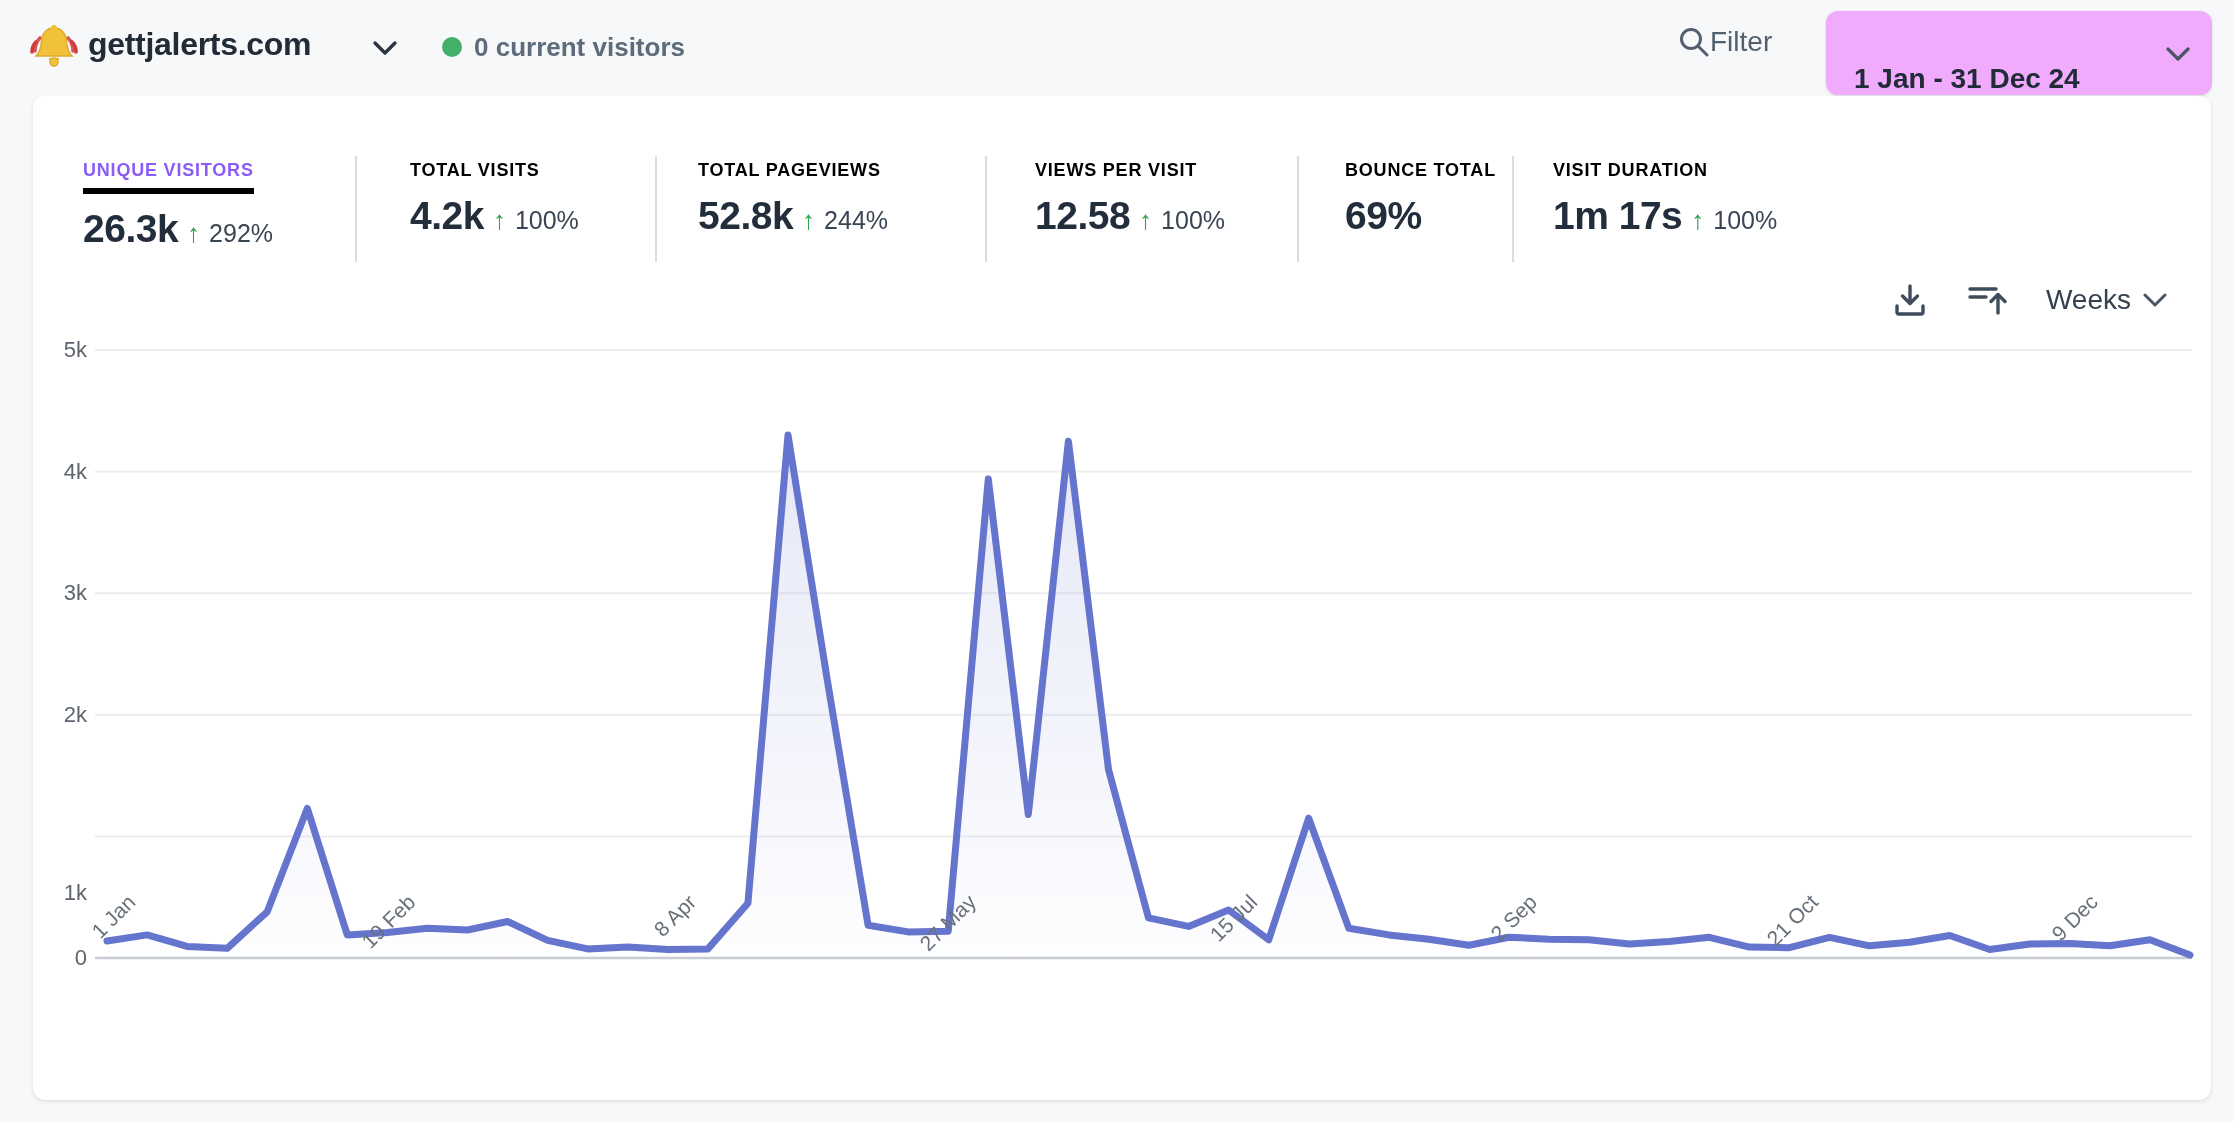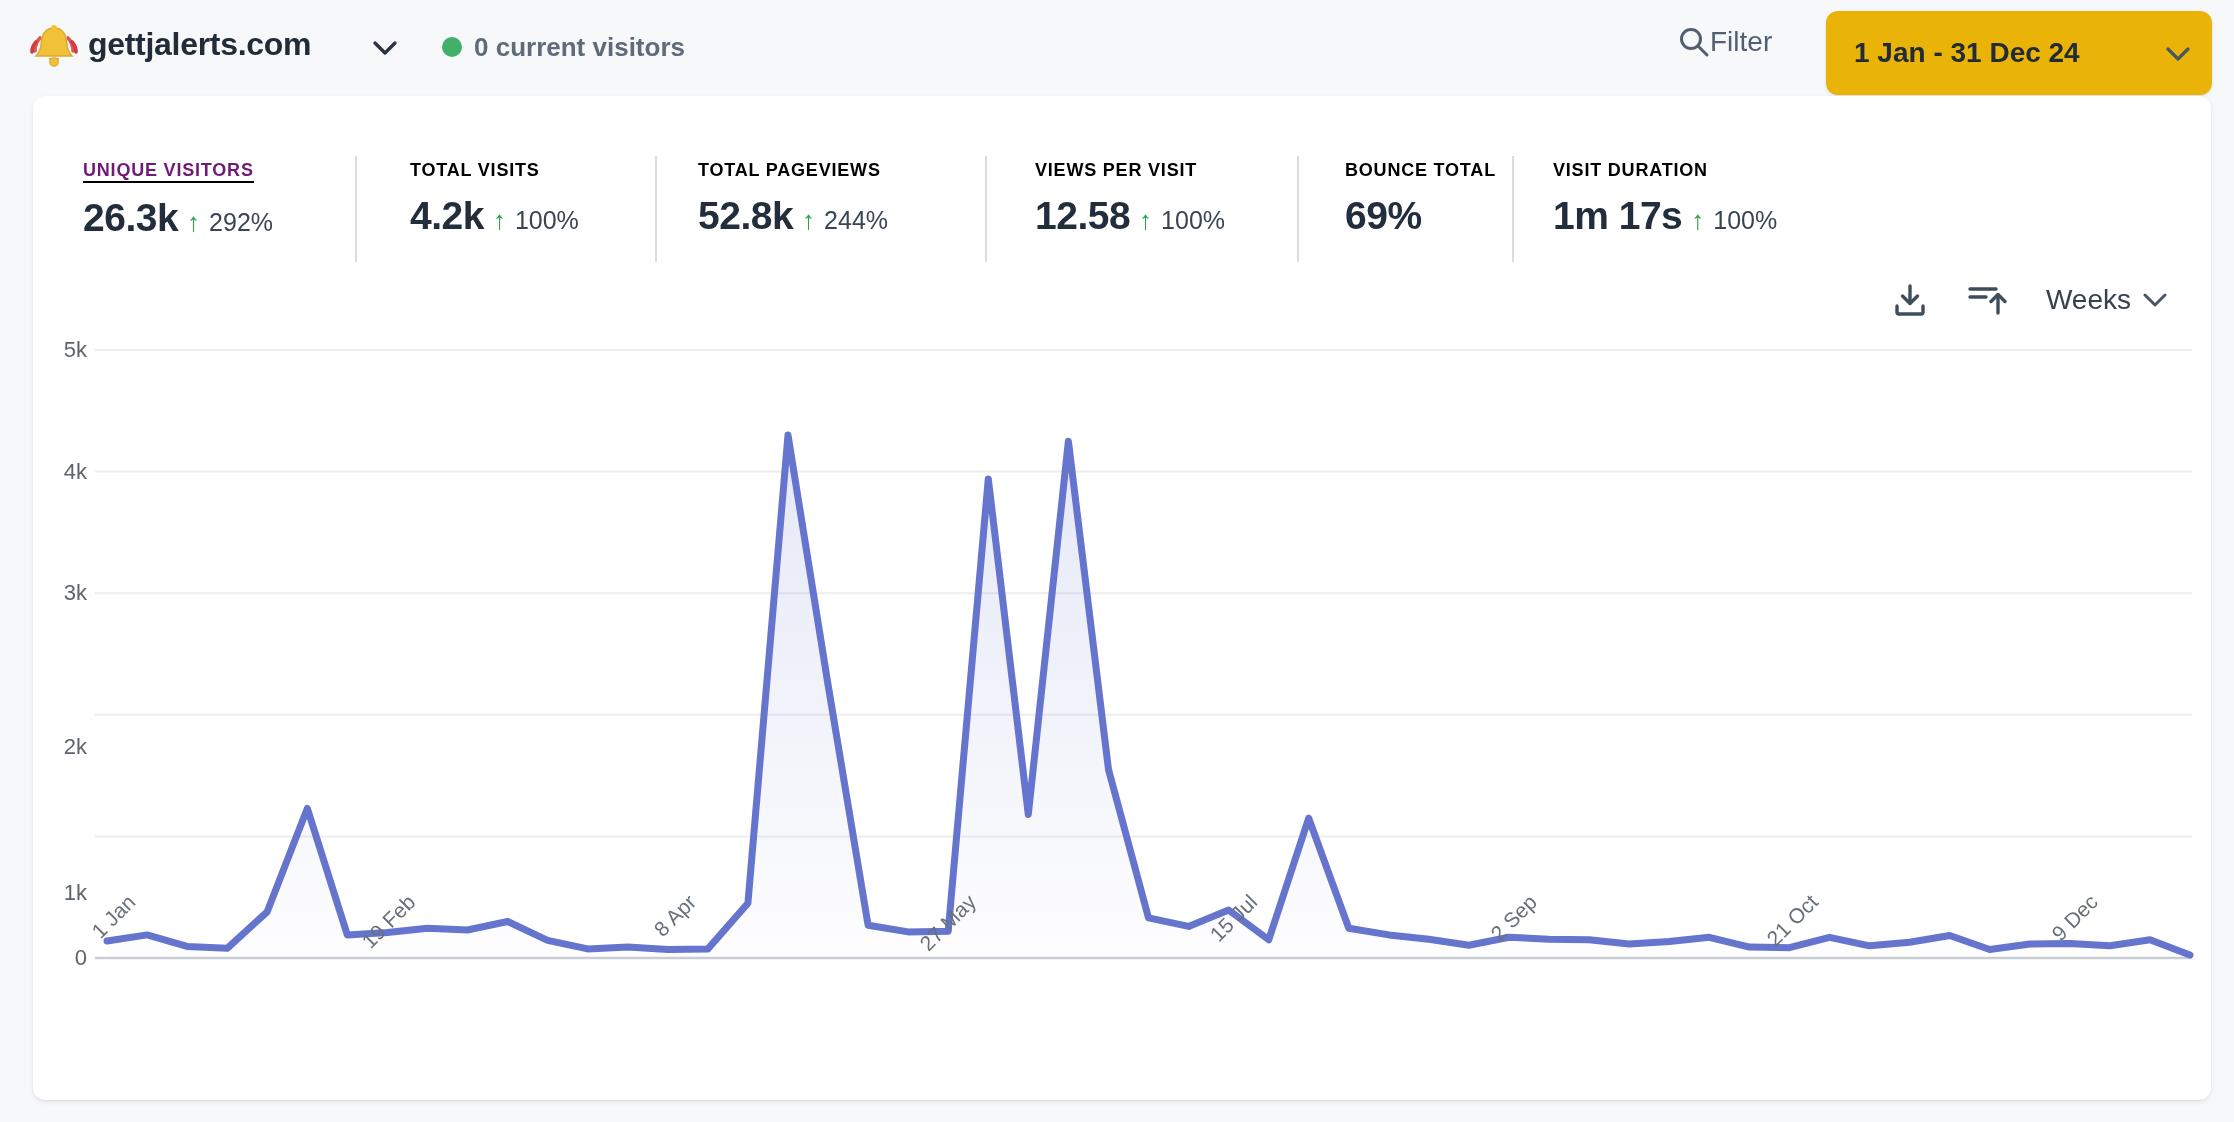--- a/index.html
+++ b/index.html
@@ -13,34 +13,34 @@
   
   .topbar{position:absolute;left:0;top:0;width:2234px;height:96px;}
   .bell{position:absolute;left:26px;top:20px;width:56px;height:56px;}
   .site-name{position:absolute;left:88px;top:26px;font-size:32px;font-weight:700;color:#222b38;letter-spacing:-0.3px;}
   .site-chevron{position:absolute;left:372px;top:40px;}
   .live-dot{position:absolute;left:442px;top:37px;width:20px;height:20px;border-radius:50%;background:#43b06a;}
   .live-label{position:absolute;left:474px;top:32px;font-size:26px;font-weight:700;color:#5d6b7a;}
   .filter-group{position:absolute;left:1678px;top:26px;display:flex;align-items:center;gap:0;cursor:pointer;}
   .filter-label{font-size:28px;color:#525f6e;}
   .date-btn{
-    position:absolute;left:1826px;top:11px;width:386px;height:84px;background:#eab308;border-radius:12px;
+    position:absolute;left:1826px;top:11px;width:386px;height:84px;background:#f0abfc;border-radius:12px;
     box-shadow:0 1px 2px rgba(16,24,40,.08),0 1px 4px rgba(16,24,40,.06);
-    display:flex;align-items:center;cursor:pointer;
+    display:flex;align-items:flex-end;cursor:pointer;
   }
   .date-btn-label{margin-left:28px;font-size:28px;font-weight:700;color:#222b38;}
   .date-btn .chev{position:absolute;right:22px;top:36px;}
   
   .card{
     position:absolute;left:33px;top:96px;width:2178px;height:1004px;background:#ffffff;border-radius:12px;
     box-shadow:0 1px 2px rgba(16,24,40,.05),0 2px 5px rgba(16,24,40,.08);
   }
   .stat{position:absolute;top:64px;}
   .stat-label{font-size:18px;font-weight:700;letter-spacing:.8px;color:#000000;white-space:nowrap;}
-  .stat.selected .stat-label{color:#701a75;border-bottom:2px solid #000000;display:inline-block;}
+  .stat.selected .stat-label{color:#8b5cf6;border-bottom:6px solid #000000;padding-bottom:7px;display:inline-block;}
   .stat-valrow{margin-top:13px;display:flex;align-items:baseline;gap:9px;}
   .stat-value{font-size:39px;font-weight:700;color:#232e3c;letter-spacing:-0.5px;white-space:nowrap;}
   .stat-arrow{font-size:26px;font-weight:700;color:#2da44e;}
   .stat-change{font-size:25px;color:#3a4553;}
   .stat-sep{position:absolute;top:60px;width:2px;height:106px;background:#d8dde2;}
   .chart-controls{position:absolute;top:186px;right:44px;display:flex;align-items:center;gap:39px;}
   .icon-btn{cursor:pointer;display:flex;align-items:center;}
   .interval-picker{display:flex;align-items:center;gap:12px;cursor:pointer;}
   .interval-label{font-size:28px;color:#35414f;}
   
@@ -193,21 +193,21 @@
           <line x1="62" x2="2159" y1="618.8" y2="618.8" stroke="#ededf0" stroke-width="2"></line>
           <line x1="62" x2="2159" y1="740.4" y2="740.4" stroke="#ededf0" stroke-width="2"></line>
           <line x1="62" x2="2159" y1="862" y2="862" stroke="#c9cdd3" stroke-width="2.5"></line>
         </g>
       <polygon id="area" fill="url(#areaGrad)" stroke="none" points="74.0,845.0 114.1,838.9 154.1,850.4 194.2,852.3 234.2,815.8 274.3,712.4 314.3,838.9 354.4,836.5 394.5,832.2 434.5,834.0 474.6,825.5 514.6,844.4 554.7,852.9 594.8,851.1 634.8,853.5 674.9,852.9 714.9,807.3 755.0,339.1 795.0,588.4 835.1,829.2 875.2,835.9 915.2,835.2 955.3,382.9 995.3,718.5 1035.4,345.2 1075.5,673.5 1115.5,821.9 1155.6,830.4 1195.6,814.0 1235.7,843.8 1275.7,722.2 1315.8,832.2 1355.9,838.9 1395.9,843.2 1436.0,849.2 1476.0,841.3 1516.1,843.2 1556.1,843.8 1596.2,848.0 1636.3,845.6 1676.3,841.3 1716.4,851.1 1756.4,851.7 1796.5,841.3 1836.6,849.8 1876.6,846.2 1916.7,839.5 1956.7,853.5 1996.8,848.0 2036.8,847.4 2076.9,849.8 2117.0,843.8 2157.0,859.0 2157.0,862 74.0,862"></polygon>
       <polyline id="line" fill="none" stroke="#6574cd" stroke-width="7" stroke-linejoin="round" stroke-linecap="round" points="74.0,845.0 114.1,838.9 154.1,850.4 194.2,852.3 234.2,815.8 274.3,712.4 314.3,838.9 354.4,836.5 394.5,832.2 434.5,834.0 474.6,825.5 514.6,844.4 554.7,852.9 594.8,851.1 634.8,853.5 674.9,852.9 714.9,807.3 755.0,339.1 795.0,588.4 835.1,829.2 875.2,835.9 915.2,835.2 955.3,382.9 995.3,718.5 1035.4,345.2 1075.5,673.5 1115.5,821.9 1155.6,830.4 1195.6,814.0 1235.7,843.8 1275.7,722.2 1315.8,832.2 1355.9,838.9 1395.9,843.2 1436.0,849.2 1476.0,841.3 1516.1,843.2 1556.1,843.8 1596.2,848.0 1636.3,845.6 1676.3,841.3 1716.4,851.1 1756.4,851.7 1796.5,841.3 1836.6,849.8 1876.6,846.2 1916.7,839.5 1956.7,853.5 1996.8,848.0 2036.8,847.4 2076.9,849.8 2117.0,843.8 2157.0,859.0"></polyline>
     </svg>
   <div class="y-label" style="top: 241px;">5k</div>
       <div class="y-label" style="top: 362.6px;">4k</div>
       <div class="y-label" style="top: 484.2px;">3k</div>
-      <div class="y-label" style="top: 605.8px; margin-top: 32px;">2k</div>
+      <div class="y-label" style="top: 605.8px;">2k</div>
       <div class="y-label" style="top: 744px; margin-top: 40px;">1k</div>
       <div class="y-label" style="top: 849px;">0</div>
       <div class="x-label" style="right: 2088px; top: 794px;">1 Jan</div>
       <div class="x-label" style="right: 1807.59px; top: 794px;">19 Feb</div>
       <div class="x-label" style="right: 1527.19px; top: 794px;">8 Apr</div>
       <div class="x-label" style="right: 1246.78px; top: 794px;">27 May</div>
       <div class="x-label" style="right: 966.376px; top: 794px;">15 Jul</div>
       <div class="x-label" style="right: 685.97px; top: 794px;">2 Sep</div>
       <div class="x-label" style="right: 405.564px; top: 794px;">21 Oct</div>
       <div class="x-label" style="right: 125.158px; top: 794px;">9 Dec</div>

